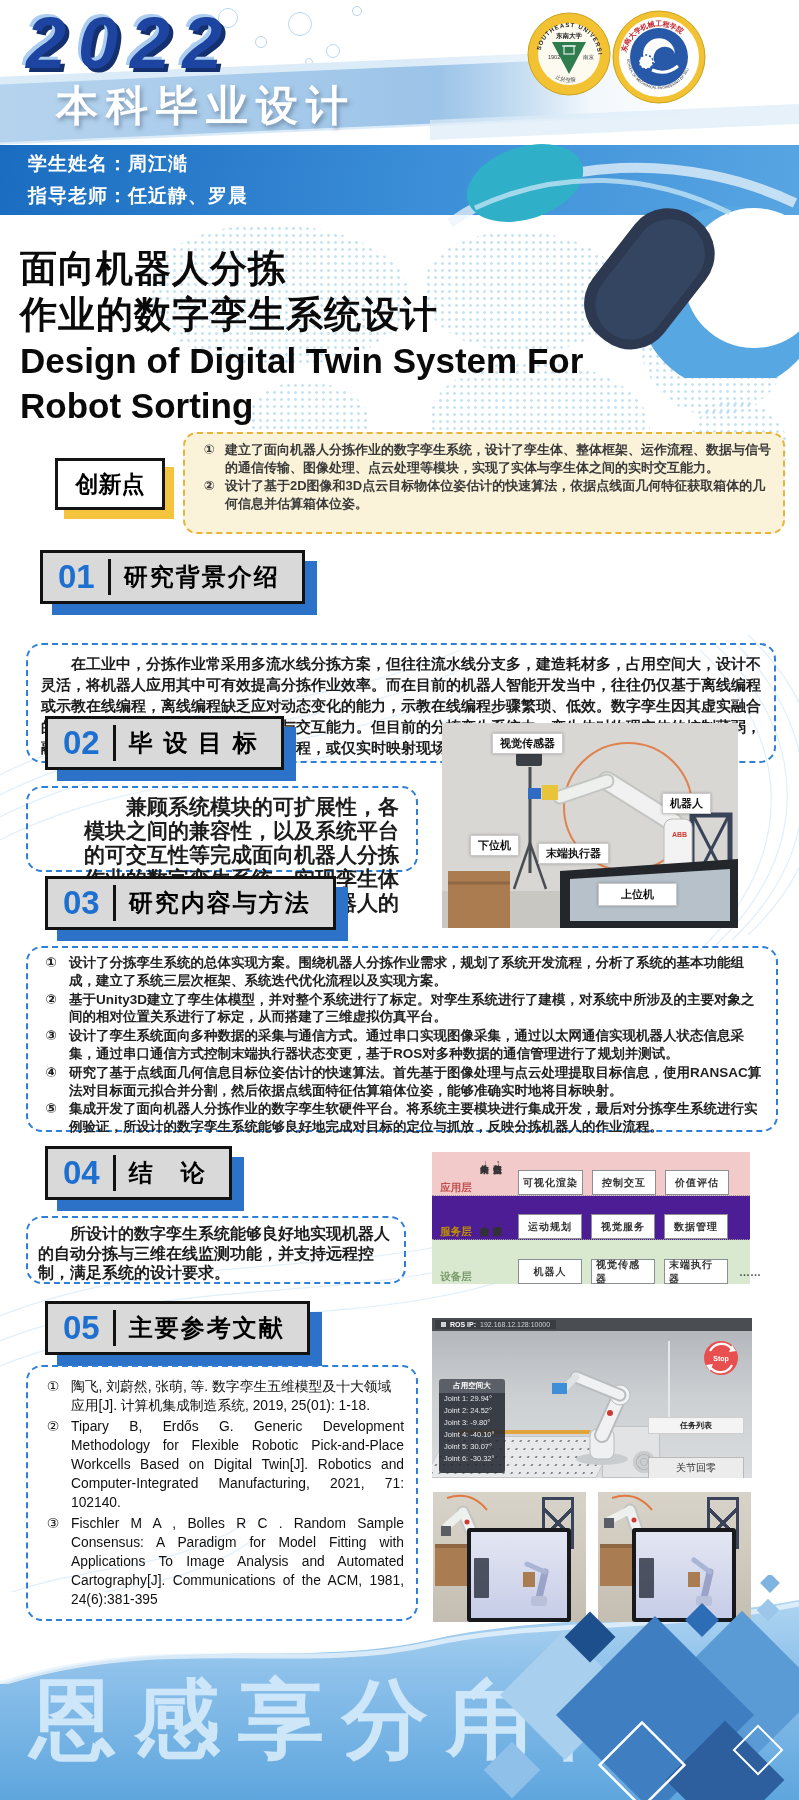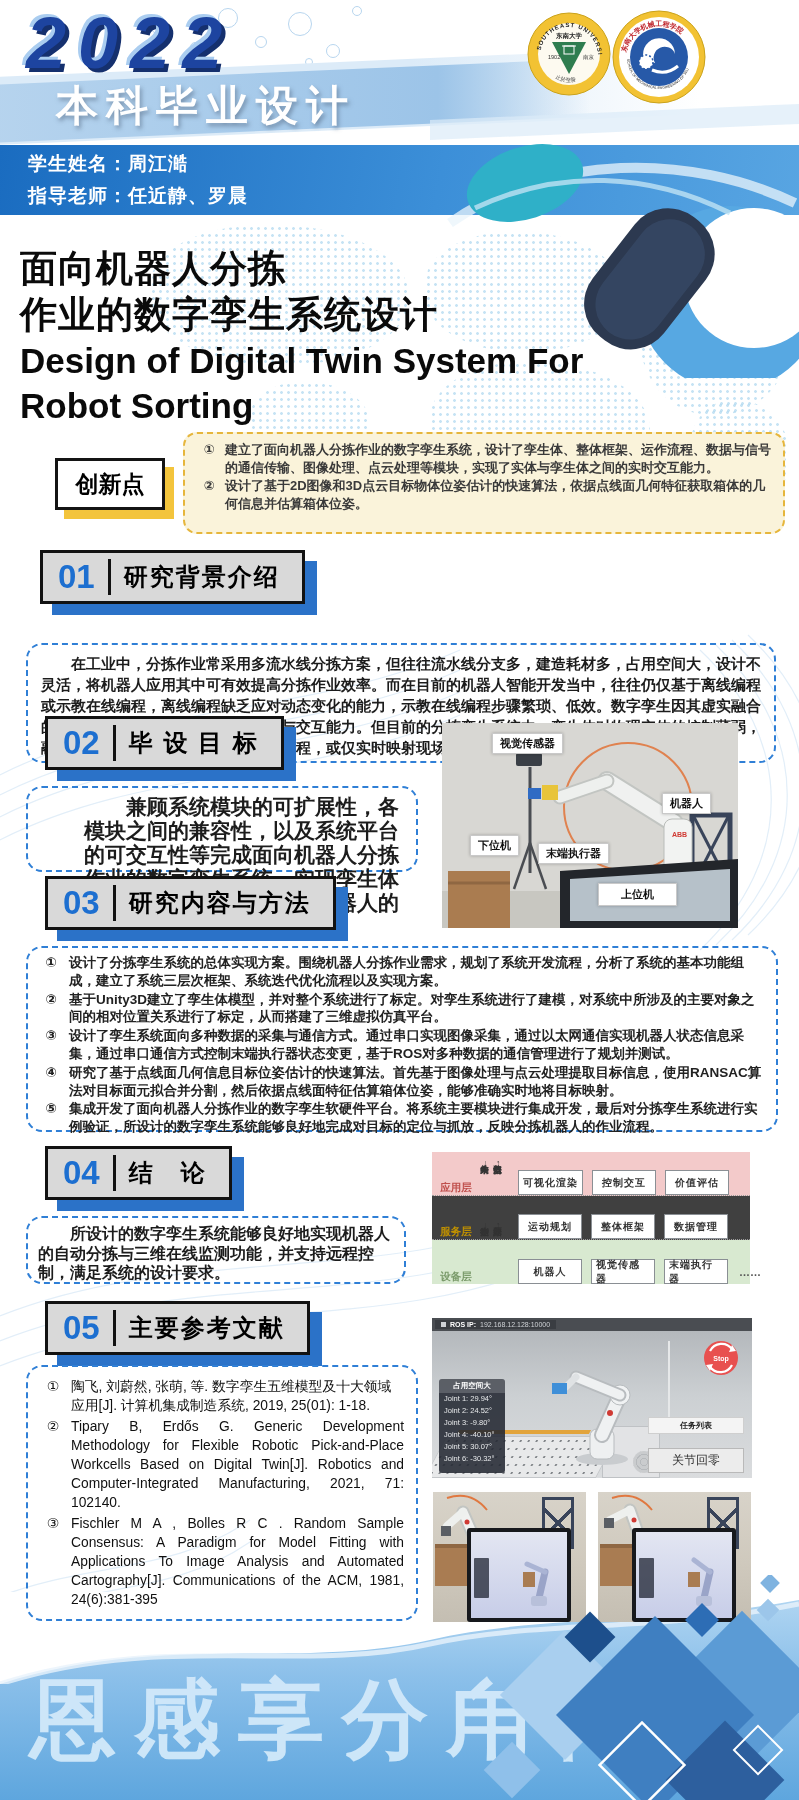--- a/index.html
+++ b/index.html
@@ -61,21 +61,21 @@
 
   
   .photo{left:442px;top:723px;width:296px;height:205px;background:#d8d7d3;overflow:hidden;}
   .chip{position:absolute;background:#fff;border:1px solid #c9c9c9;padding:2px 7px;
         font-size:11px;font-weight:700;color:#111;box-shadow:0 0 3px rgba(0,0,0,.25);white-space:nowrap;z-index:5;}
 
   
   .diagram{left:432px;top:1152px;width:318px;height:132px;font-weight:600;}
   .dg-row{position:relative;width:100%;height:44px;display:flex;align-items:flex-end;}
   .dg-row.r1{background:#f3caca;border-bottom:1.5px dotted #9a9a9a;}
-  .dg-row.r2{background:#404040;border-bottom:1.5px dotted #9a9a9a;}
+  .dg-row.r2{background:#4c1d95;border-bottom:1.5px dotted #9a9a9a;}
   .dg-row.r3{background:#d8e9d0;}
   .dg-label{width:48px;text-align:center;font-size:10.5px;font-weight:700;flex:none;}
   .r1 .dg-label{color:#c0504d;} .r2 .dg-label{color:#bf9000;} .r3 .dg-label{color:#7a9a6a;}
   .dg-boxes{display:flex;gap:9px;margin-left:38px;align-items:center;}
   .dg-box{min-width:64px;height:25px;background:#fff;border:1px solid #8a8f94;display:flex;
         align-items:center;justify-content:center;font-size:10px;color:#333;letter-spacing:1px;padding:0 4px;}
   .dg-more{font-size:11px;color:#555;margin-left:2px;}
   .flow{position:absolute;left:48px;display:flex;gap:3px;z-index:4;}
   .flow span{writing-mode:vertical-rl;text-orientation:upright;font-size:8.5px;color:#333;line-height:10px;}
 
@@ -85,22 +85,22 @@
   .twin-chipbar{background:#3a3d42;height:9px;display:flex;align-items:center;gap:4px;padding:0 6px;}
   .twin-chipbar .ic{width:5px;height:5px;background:#cfd2d6;}
   .twin-chipbar .l{font-size:7px;color:#fff;font-weight:700;}
   .twin-chipbar .v{font-size:7px;color:#cfd2d6;}
   .twin-scene{position:relative;height:147px;background:linear-gradient(180deg,#b4b8bc 0%,#ccd0d3 45%,#dadcde 100%);}
   .tw-info{position:absolute;left:7px;top:48px;width:66px;height:94px;background:rgba(35,40,50,.88);border-radius:3px;overflow:hidden;}
   .tw-info .hd{background:rgba(255,255,255,.18);color:#fff;font-size:7.5px;font-weight:700;text-align:center;padding:2px 0;}
   .tw-info .row{color:#e8eaec;font-size:7.5px;line-height:12px;padding-left:5px;white-space:nowrap;}
   .tw-task{position:absolute;right:8px;top:86px;width:96px;}
   .tw-task .hd{background:#f4f4f4;border:1px solid #cfcfcf;font-size:8px;font-weight:700;color:#222;text-align:center;padding:2px 0;}
-  .tw-btn{background:#ececec;border:1px solid #b9b9b9;font-size:12px;color:#333;text-align:center;
-        padding:3px 0;margin-top:14px;}
+  .tw-btn{background:#ececec;border:1px solid #b9b9b9;font-size:10px;color:#333;text-align:center;
+        padding:3px 0;margin-top:23px;}
   .tw-table{position:absolute;left:-8px;bottom:0;width:172px;height:42px;background:#e8e9ea;border:1px solid #c4c7ca;
         background-image:radial-gradient(#75797d 0.8px,transparent 1px);background-size:8px 8px;
         transform:skewX(-28deg);transform-origin:bottom left;}
   .tw-rail{position:absolute;left:26px;bottom:44px;width:132px;height:4px;background:#e2a43c;transform:skewX(-28deg);}
   .tw-conv{position:absolute;left:170px;bottom:0;width:58px;height:52px;background:#e2e3e5;border:1px solid #bfc2c5;}
   .tw-gear{position:absolute;right:4px;bottom:4px;width:22px;height:22px;border-radius:50%;
         background:repeating-radial-gradient(circle,#caccce 0 3px,#b7babd 3px 4px);}
   .tw-corner{position:absolute;left:236px;top:10px;width:1.5px;height:92px;background:#e6e8e9;}
 
   
@@ -323,21 +323,21 @@
       <div class="dg-boxes">
         <span class="dg-box">可视化渲染</span>
         <span class="dg-box">控制交互</span>
         <span class="dg-box">价值评估</span>
       </div>
     </div>
     <div class="dg-row r2">
       <span class="dg-label">服务层</span>
       <div class="dg-boxes">
         <span class="dg-box">运动规划</span>
-        <span class="dg-box">整体框架</span>
+        <span class="dg-box">视觉服务</span>
         <span class="dg-box">数据管理</span>
       </div>
     </div>
     <div class="dg-row r3">
       <span class="dg-label">设备层</span>
       <div class="dg-boxes">
         <span class="dg-box">机器人</span>
         <span class="dg-box">视觉传感器</span>
         <span class="dg-box">末端执行器</span>
         <span class="dg-more">……</span>

